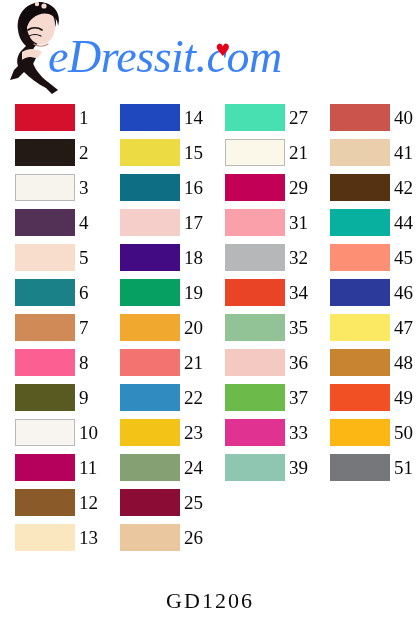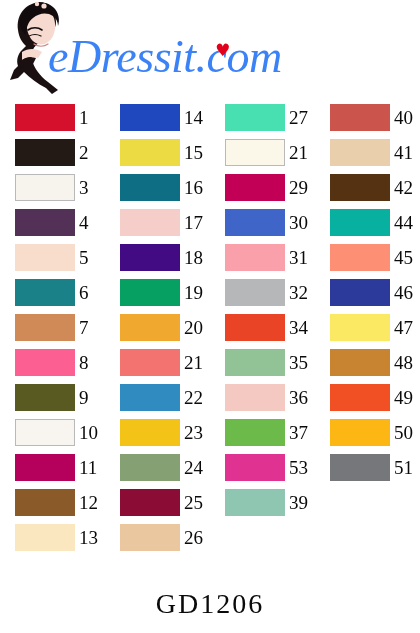--- a/index.html
+++ b/index.html
@@ -102,21 +102,21 @@
   }
 
   
   #caption {
     position: absolute;
     left: 0;
     top: 588px;
     width: 420px;
     text-align: center;
     font-family: "Liberation Serif", serif;
-    font-size: 28px;
+    font-size: 22px;
     letter-spacing: 2px;
     color: #0a0a0a;
   }
 </style>
 </head>
 <body>
 
 <div id="header">
 
   <div id="logo-mark">
@@ -255,24 +255,20 @@
       </div>
       <div class="swatch-row">
         <div class="swatch-chip bordered" style="background: rgb(251, 248, 233);"></div>
         <div class="swatch-num">21</div>
       </div>
       <div class="swatch-row">
         <div class="swatch-chip" style="background: rgb(194, 0, 85);"></div>
         <div class="swatch-num">29</div>
       </div>
       <div class="swatch-row">
-        <div class="swatch-chip" style="background: rgb(63, 101, 200);"></div>
-        <div class="swatch-num">30</div>
-      </div>
-      <div class="swatch-row">
         <div class="swatch-chip" style="background: rgb(249, 160, 171);"></div>
         <div class="swatch-num">31</div>
       </div>
       <div class="swatch-row">
         <div class="swatch-chip" style="background: rgb(182, 183, 184);"></div>
         <div class="swatch-num">32</div>
       </div>
       <div class="swatch-row">
         <div class="swatch-chip" style="background: rgb(234, 68, 38);"></div>
         <div class="swatch-num">34</div>
@@ -284,21 +280,21 @@
       <div class="swatch-row">
         <div class="swatch-chip" style="background: rgb(243, 201, 194);"></div>
         <div class="swatch-num">36</div>
       </div>
       <div class="swatch-row">
         <div class="swatch-chip" style="background: rgb(108, 187, 74);"></div>
         <div class="swatch-num">37</div>
       </div>
       <div class="swatch-row">
         <div class="swatch-chip" style="background: rgb(224, 50, 144);"></div>
-        <div class="swatch-num">53</div>
+        <div class="swatch-num">33</div>
       </div>
       <div class="swatch-row">
         <div class="swatch-chip" style="background: rgb(143, 198, 177);"></div>
         <div class="swatch-num">39</div>
       </div>
     </div>
     <div class="swatch-col" style="left: 315px;">
       <div class="swatch-row">
         <div class="swatch-chip" style="background: rgb(203, 84, 77);"></div>
         <div class="swatch-num">40</div>

